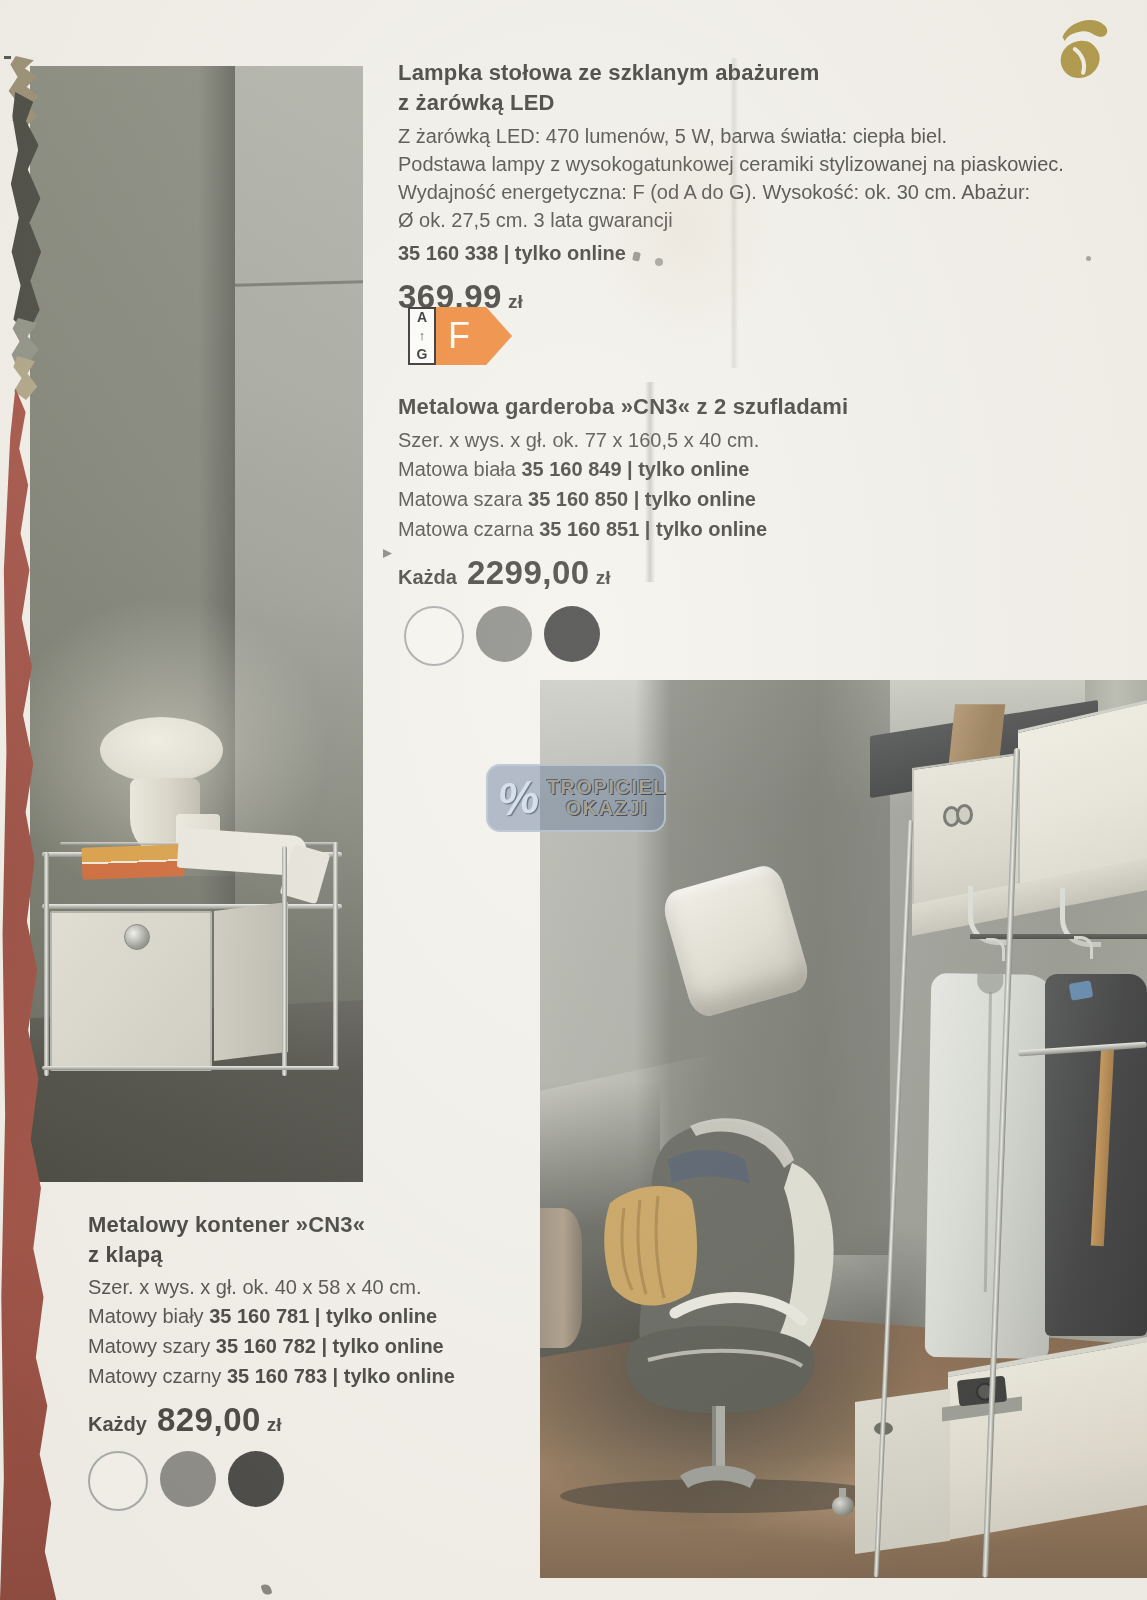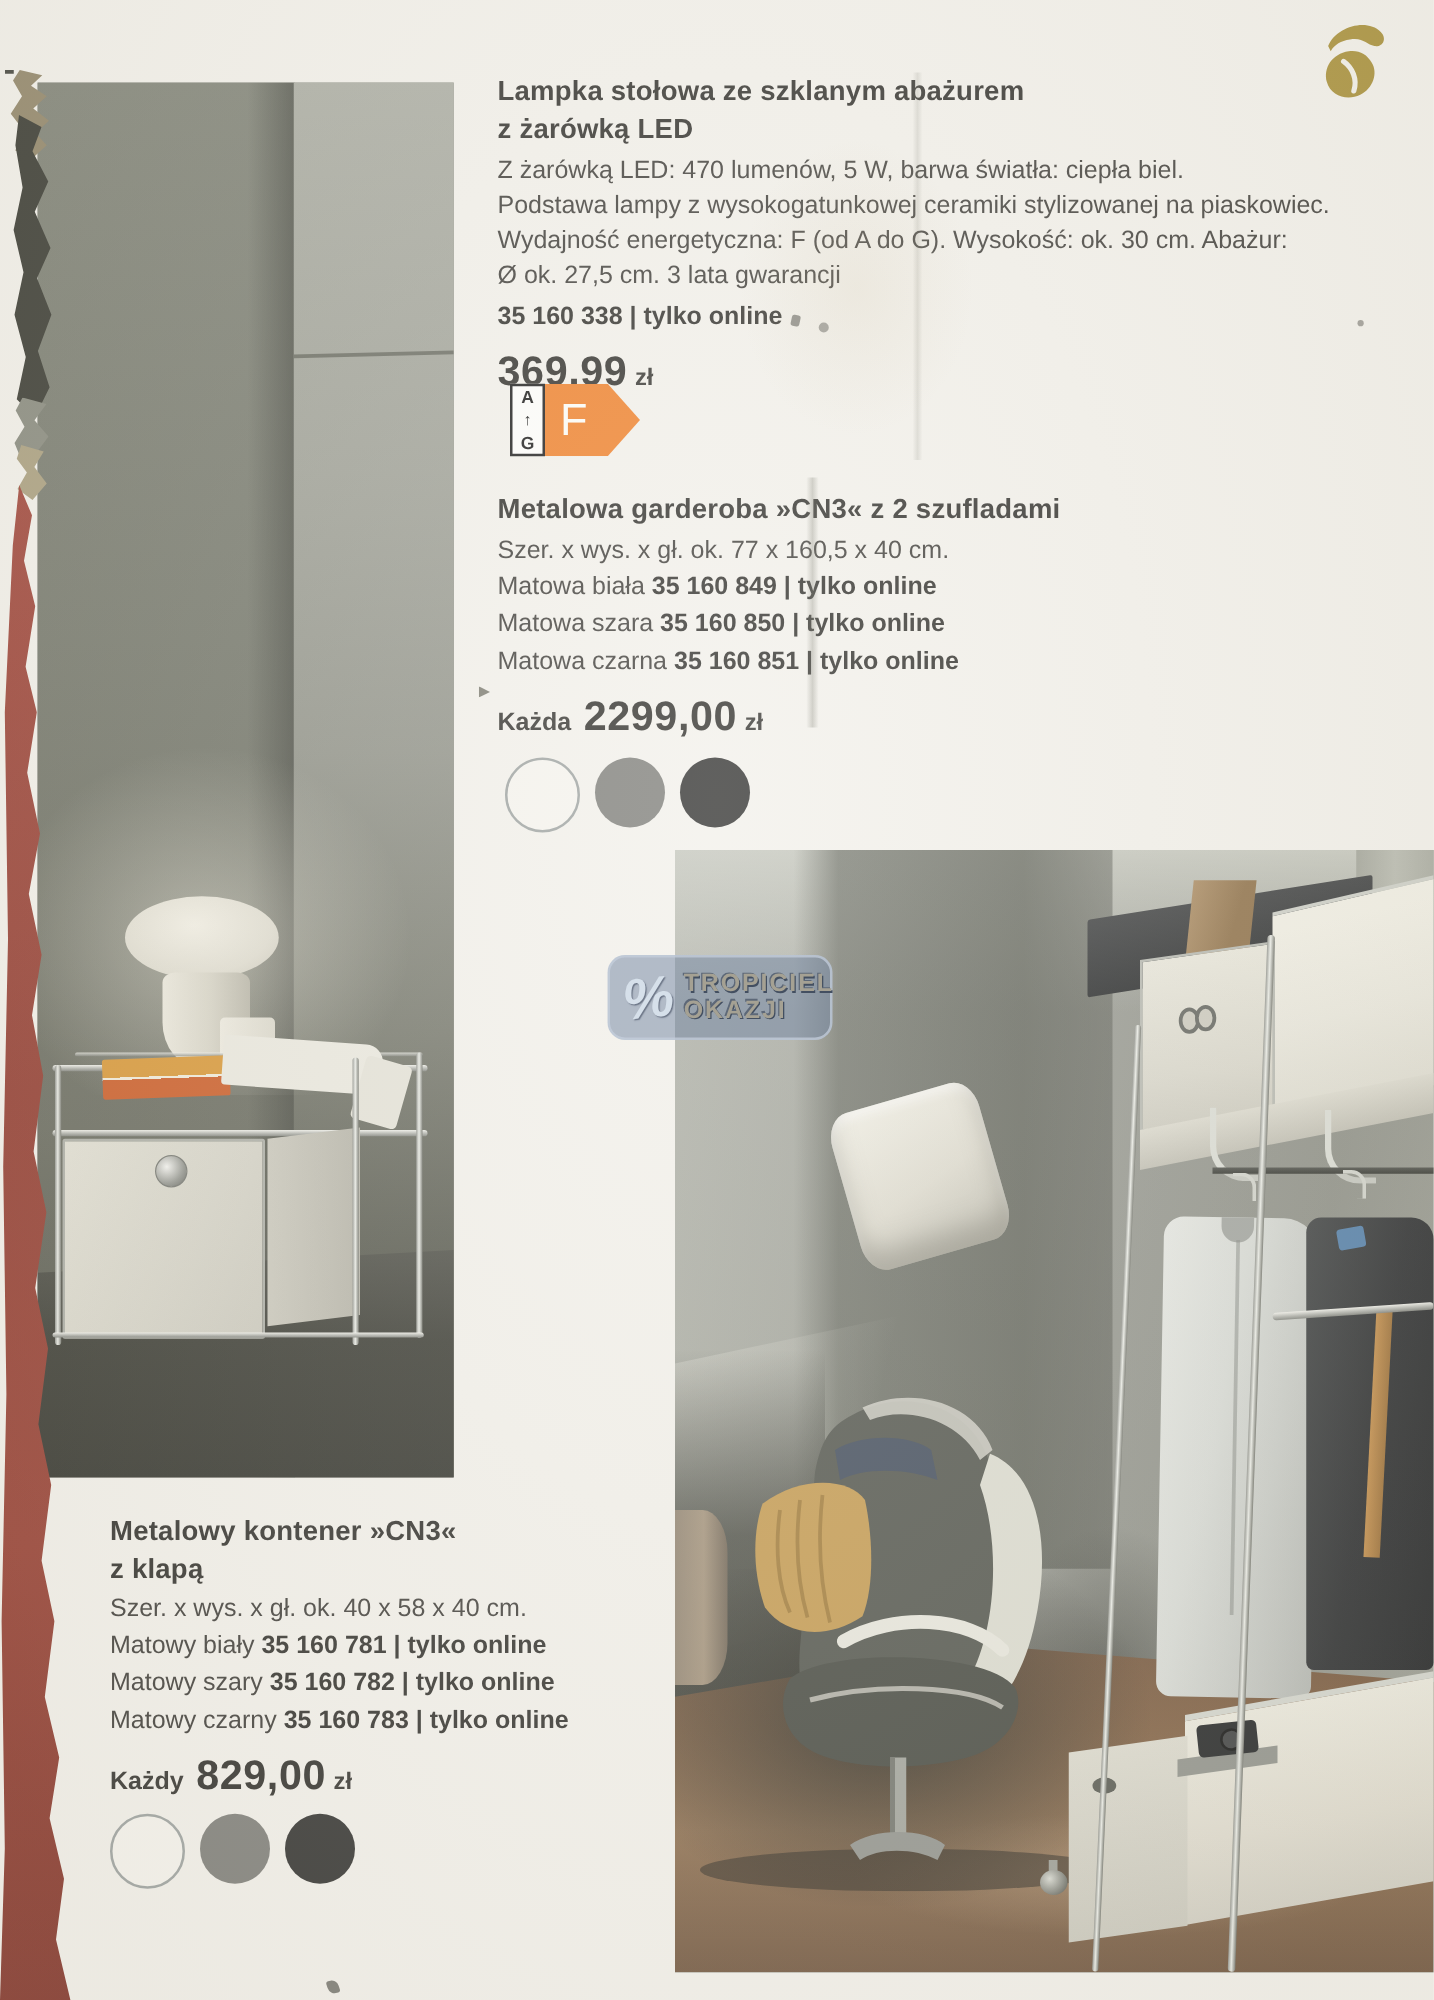--- a/index.html
+++ b/index.html
@@ -176,21 +176,21 @@
      background:radial-gradient(circle at 35% 35%,#d7d9d1,#6f7169 70%,#3e403a);}
   #wd-post-front{left:474px;top:68px;width:6px;height:830px;transform:rotate(2.2deg);transform-origin:top center;}
   #wd-post-back{left:368px;top:140px;width:5px;height:758px;transform:rotate(2.6deg);transform-origin:top center;}
 
   
   #watermark{left:486px;top:764px;width:180px;height:68px;z-index:6;
      background:rgba(116,136,164,.52);border:2px solid rgba(196,206,220,.75);
      border-radius:14px;display:flex;align-items:center;box-sizing:border-box;padding:2px 8px 2px 10px;}
   #watermark .pct{font-size:46px;font-style:italic;font-weight:bold;color:#d6e0ea;
      text-shadow:1px 1px 1px rgba(60,70,90,.6);line-height:60px;margin-right:8px;transform:rotate(-6deg);}
-  #watermark .wm-text{display:flex;flex-direction:column;flex:1;}
+  #watermark .wm-text{display:flex;flex-direction:column;align-items:center;flex:1;}
   #watermark .wm-line{font-weight:bold;font-size:20px;line-height:21px;letter-spacing:1.5px;
      color:#a5a193;text-shadow:-1px -1px 0 #5d6878, 1px 1px 0 #434f61;}
 
   
   #brand-logo{left:1048px;top:6px;width:66px;height:76px;z-index:4;}
 
   
   .artifact{z-index:7;pointer-events:none;}
   #crease1{left:645px;top:382px;width:10px;height:200px;
      background:linear-gradient(90deg,rgba(120,120,108,0),rgba(120,120,108,.28),rgba(120,120,108,0));}

